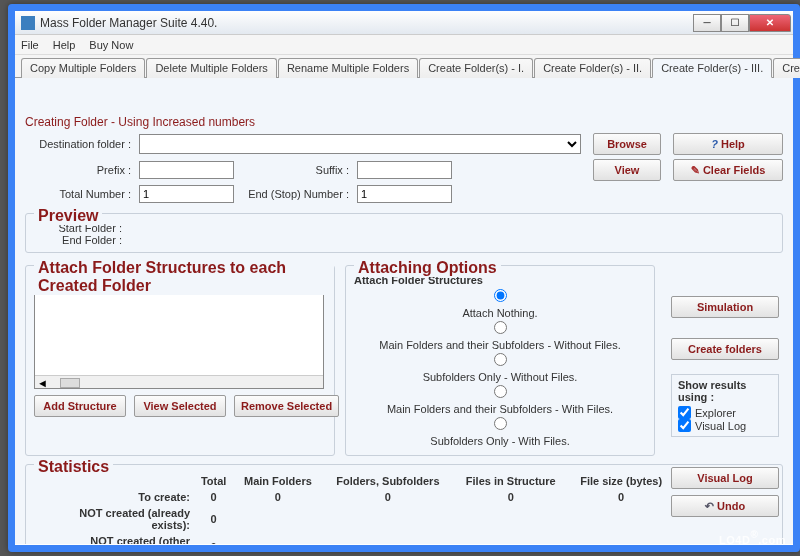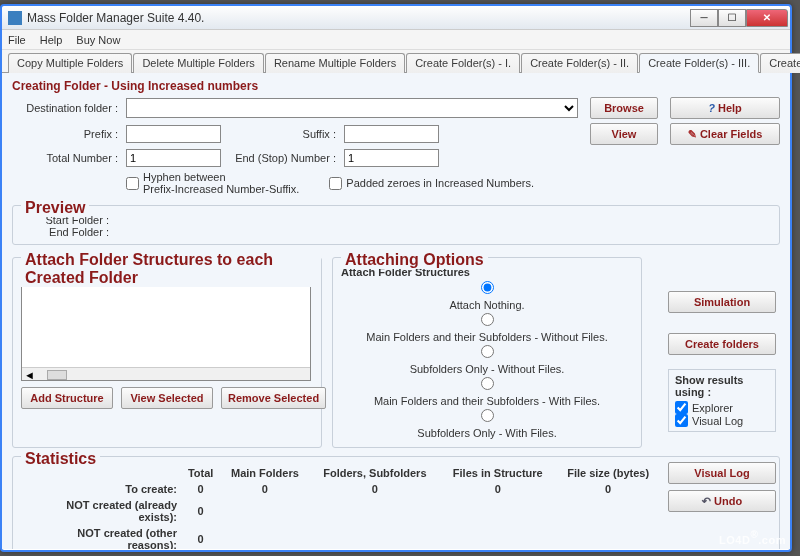--- a/index.html
+++ b/index.html
@@ -1,30 +1,30 @@
 <!DOCTYPE html>
 <html><head>
 <meta charset="utf-8">
 <style>
 * { box-sizing: border-box; margin: 0; padding: 0; font-family: 'Segoe UI', Tahoma, sans-serif; font-size: 11px; }
 body { background: #555; width: 800px; height: 556px; overflow: hidden; position: relative; }
-.window { position: absolute; top: 4px; left: 0; width: 792px; height: 548px; background: #fff; border: 2px solid #3b82f6; border-radius: 4px; box-shadow: 0 0 6px rgba(0,0,0,0.4); }
+.window { position: absolute; top: 4px; left: 8px; width: 792px; height: 548px; background: #fff; border: 7px solid #3b82f6; border-radius: 4px; box-shadow: 0 0 6px rgba(0,0,0,0.4); }
 .titlebar { height: 24px; background: linear-gradient(to bottom, #fefefe, #e3e9f0); border-bottom: 1px solid #ccc; border-radius: 4px 4px 0 0; display: flex; align-items: center; padding: 0 2px 0 6px; }
 .titlebar .icon { width: 14px; height: 14px; background: #3b7fbf; margin-right: 5px; display: inline-block; }
 .title { flex: 1; color: #333; font-size: 12px; }
 .winbtns { display: flex; gap: 0; }
 .winbtn { width: 28px; height: 18px; border: 1px solid #888; background: linear-gradient(to bottom,#fdfdfd,#e0e0e0); display: flex; align-items: center; justify-content: center; font-size: 10px; }
 .winbtn.close { background: linear-gradient(to bottom,#e67,#c33); color: #fff; border-radius: 0 3px 0 0; width: 42px; font-weight: bold; }
 .menubar { height: 20px; display: flex; align-items: center; padding: 0 6px; gap: 14px; background: #f5f5f5; border-bottom: 1px solid #ddd; color: #333; }
 .menubar span { font-size: 11px; }
 .tabstrip { display: flex; padding: 2px 6px 0 6px; background: #f5f5f5; border-bottom: 1px solid #999; }
 .tab { padding: 3px 8px; border: 1px solid #999; border-bottom: none; background: linear-gradient(to bottom,#f8f8f8,#eee); margin-right: 1px; font-size: 11px; color: #3a3a3a; border-radius: 3px 3px 0 0; position: relative; top: 1px; white-space: nowrap; }
 .tab.active { background: #f2f6fb; border-bottom: 1px solid #f2f6fb; z-index: 2; }
 .content { padding: 6px 10px; background: #f2f6fb; height: calc(100% - 24px - 20px - 24px); overflow: hidden; position: relative; }
-.section-title { color: #8b1a1a; font-weight: bold; font-size: 12px; margin-bottom: 4px; }
+.section-title { color: #8b1a1a; font-weight: normal; font-size: 12px; margin-bottom: 4px; margin-top: 31px; }
 .main-block { display: flex; gap: 12px; }
 .left-main { flex: 1; }
 .right-col { width: 110px; display: flex; flex-direction: column; gap: 4px; }
 .btn { height: 22px; border: 1px solid #9a9a9a; background: linear-gradient(to bottom,#fcfcfc,#e2e2e2); border-radius: 2px; color: #8b1a1a; font-weight: bold; font-size: 11px; display: flex; align-items: center; justify-content: center; cursor: pointer; padding: 0 6px; }
 .form-row { display: flex; align-items: center; margin-bottom: 4px; gap: 4px; }
 .lbl { width: 110px; text-align: right; padding-right: 4px; color: #333; }
 .lbl2 { width: 115px; text-align: right; padding-right: 4px; color: #333; }
 select.combo { flex: 1; height: 20px; border: 1px solid #888; background: #fff; }
 input.txt { height: 18px; border: 1px solid #888; background: #fff; padding: 0 3px; }
 .txt.w1 { width: 95px; }
@@ -102,31 +102,20 @@
           <input class="txt w1" value="" style="">
           <div style="flex:1"></div>
           <div class="btn" style="width:68px;">View</div>
         </div>
         <div class="form-row">
           <span class="lbl">Total Number :</span>
           <input class="txt w1" value="1" style="">
           <span class="lbl2">End (Stop) Number :</span>
           <input class="txt w1" value="1" style="">
         </div>
-        <div class="form-row" style="padding-left:114px;gap:30px">
-          <label class="cb">
-            <input type="checkbox" style="">
-            <span style="white-space:pre-line">Hyphen between
-Prefix-Increased Number-Suffix.</span>
-          </label>
-          <label class="cb">
-            <input type="checkbox" style="">
-            <span>Padded zeroes in Increased Numbers.</span>
-          </label>
-        </div>
       </div>
       <div class="right-col">
         <div class="btn">
             <span class="help-icon">?</span>
             <span>Help</span>
           </div>
         <div class="btn">
             <span class="clear-icon">✎</span>
             <span>Clear Fields</span>
           </div>

